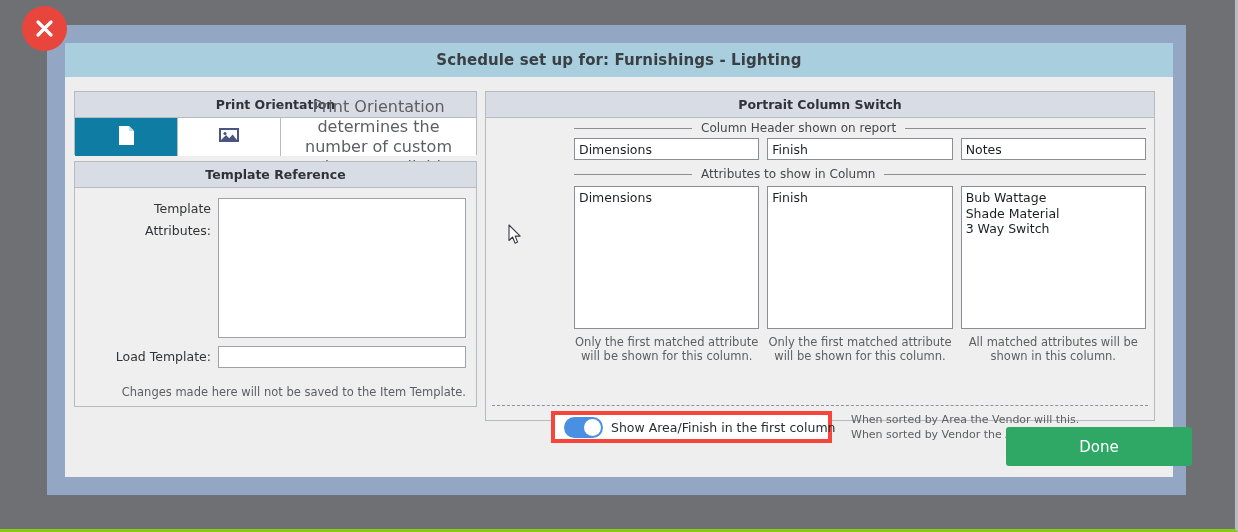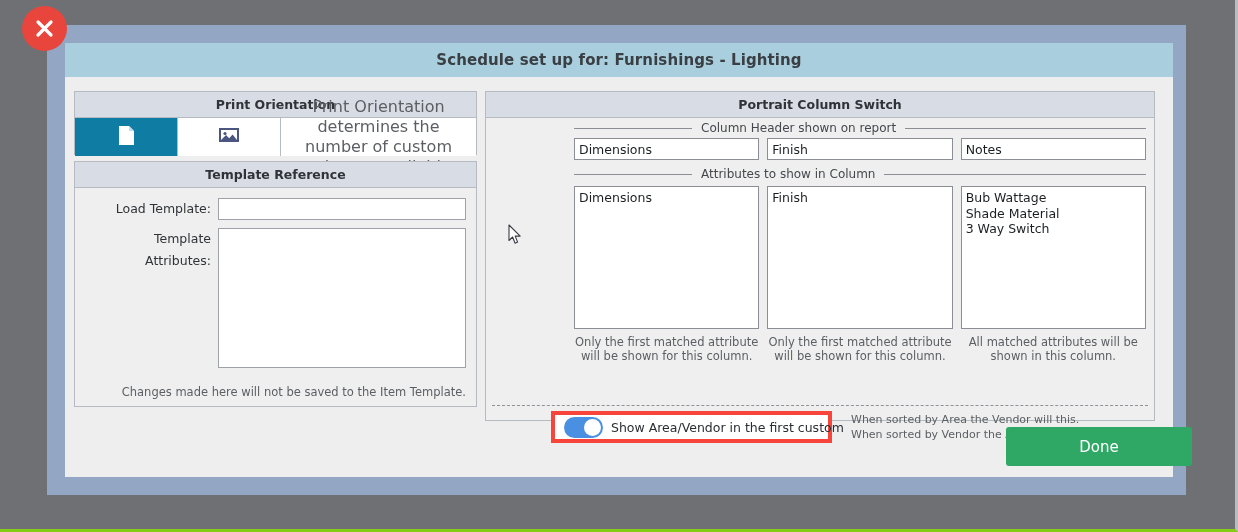--- a/index.html
+++ b/index.html
@@ -408,26 +408,26 @@
                 <span>number of custom columns available</span>
               </span>
             </div>
           </div>
         </div>
 
         <div id="template-reference-box" class="groupbox">
           <div class="groupbox-header">Template Reference</div>
           <div id="template-ref-inner">
             <div class="field-row">
+              <div class="field-label">Template Attributes:</div>
+              <textarea class="text-area" style=""></textarea>
+            </div>
+            <div class="field-row">
               <div class="field-label">Load Template:</div>
               <input class="text-input" type="text" value="" style="">
-            </div>
-            <div class="field-row">
-              <div class="field-label">Template Attributes:</div>
-              <textarea class="text-area" style=""></textarea>
             </div>
           </div>
           <div id="template-ref-note">Changes made here will not be saved to the Item Template.</div>
         </div>
       </div>
 
       <div id="right-column">
         <div id="portrait-setup-box" class="groupbox">
           <div class="groupbox-header">Portrait Column Switch</div>
 
@@ -494,21 +494,21 @@
               </div>
             </div>
 
             <div id="toggle-divider"></div>
 
             <div id="toggle-row">
               <div id="toggle-highlight">
                 <div id="area-vendor-toggle">
                   <div class="knob"></div>
                 </div>
-                <div id="toggle-label">Show Area/Vendor in the first custom</div>
+                <div id="toggle-label">Show Area/Finish in the first column</div>
               </div>
               <div id="toggle-help">
                 <span>When sorted by Area the Vendor will this.</span><br>
                 <span>When sorted by Vendor the Area will show.</span>
               </div>
             </div>
 
           </div>
         </div>
       </div>

